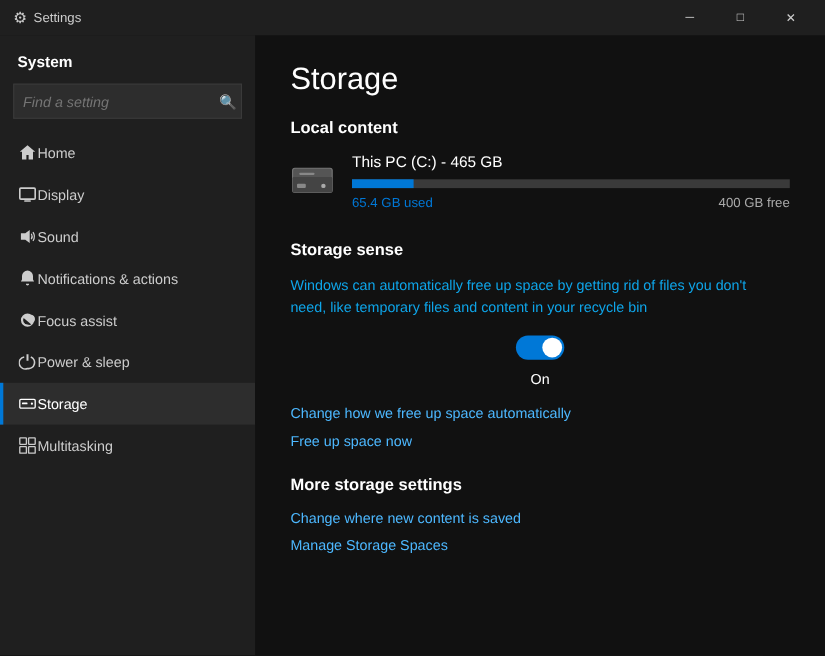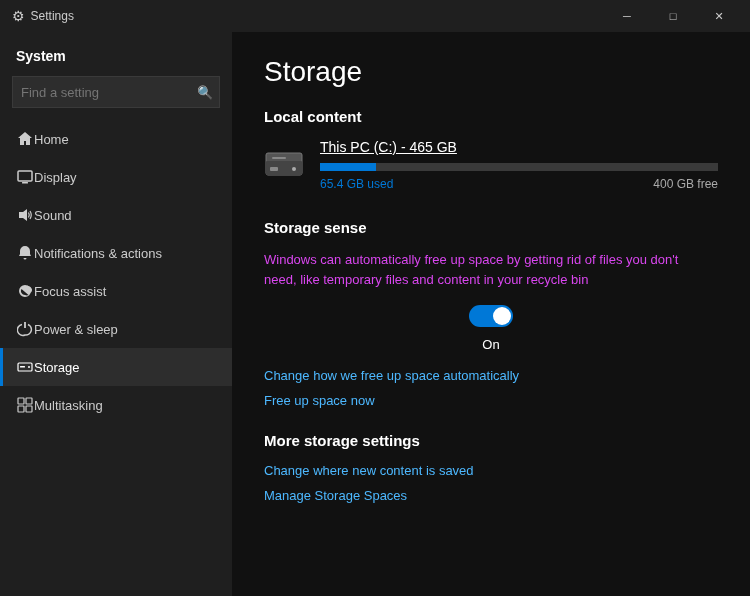--- a/index.html
+++ b/index.html
@@ -78,20 +78,21 @@
       padding: 0 8px;
       height: 32px;
     }
     .search-box input {
       background: transparent;
       border: none;
       outline: none;
       color: #aaa;
       font-size: 13px;
       flex: 1;
+      font-style: italic;
     }
     .search-icon-svg {
       color: #aaa;
       font-size: 13px;
     }
     .nav-item {
       display: flex;
       align-items: center;
       padding: 10px 16px;
       cursor: pointer;
@@ -145,21 +146,20 @@
       flex-shrink: 0;
       margin-top: 4px;
     }
     .drive-info {
       flex: 1;
     }
     .drive-name {
       font-size: 14px;
       color: #fff;
       margin-bottom: 8px;
-      text-decoration: underline;
     }
     .progress-bar-bg {
       width: 100%;
       height: 8px;
       background: #3a3a3a;
       border-radius: 0;
       margin-bottom: 6px;
     }
     .progress-bar-fill {
       height: 100%;
@@ -174,21 +174,21 @@
     }
     .used-text { color: #0078d7; }
     .free-text { color: #aaa; }
 
     
     .storage-sense-section {
       margin-bottom: 24px;
     }
     .sense-description {
       font-size: 13px;
-      color: #d946ef;
+      color: #0ea5e9;
       line-height: 1.5;
       margin-bottom: 16px;
       max-width: 420px;
     }
     .toggle-row {
       display: flex;
       align-items: center;
       gap: 10px;
       margin-bottom: 16px;
       flex-direction: column;

